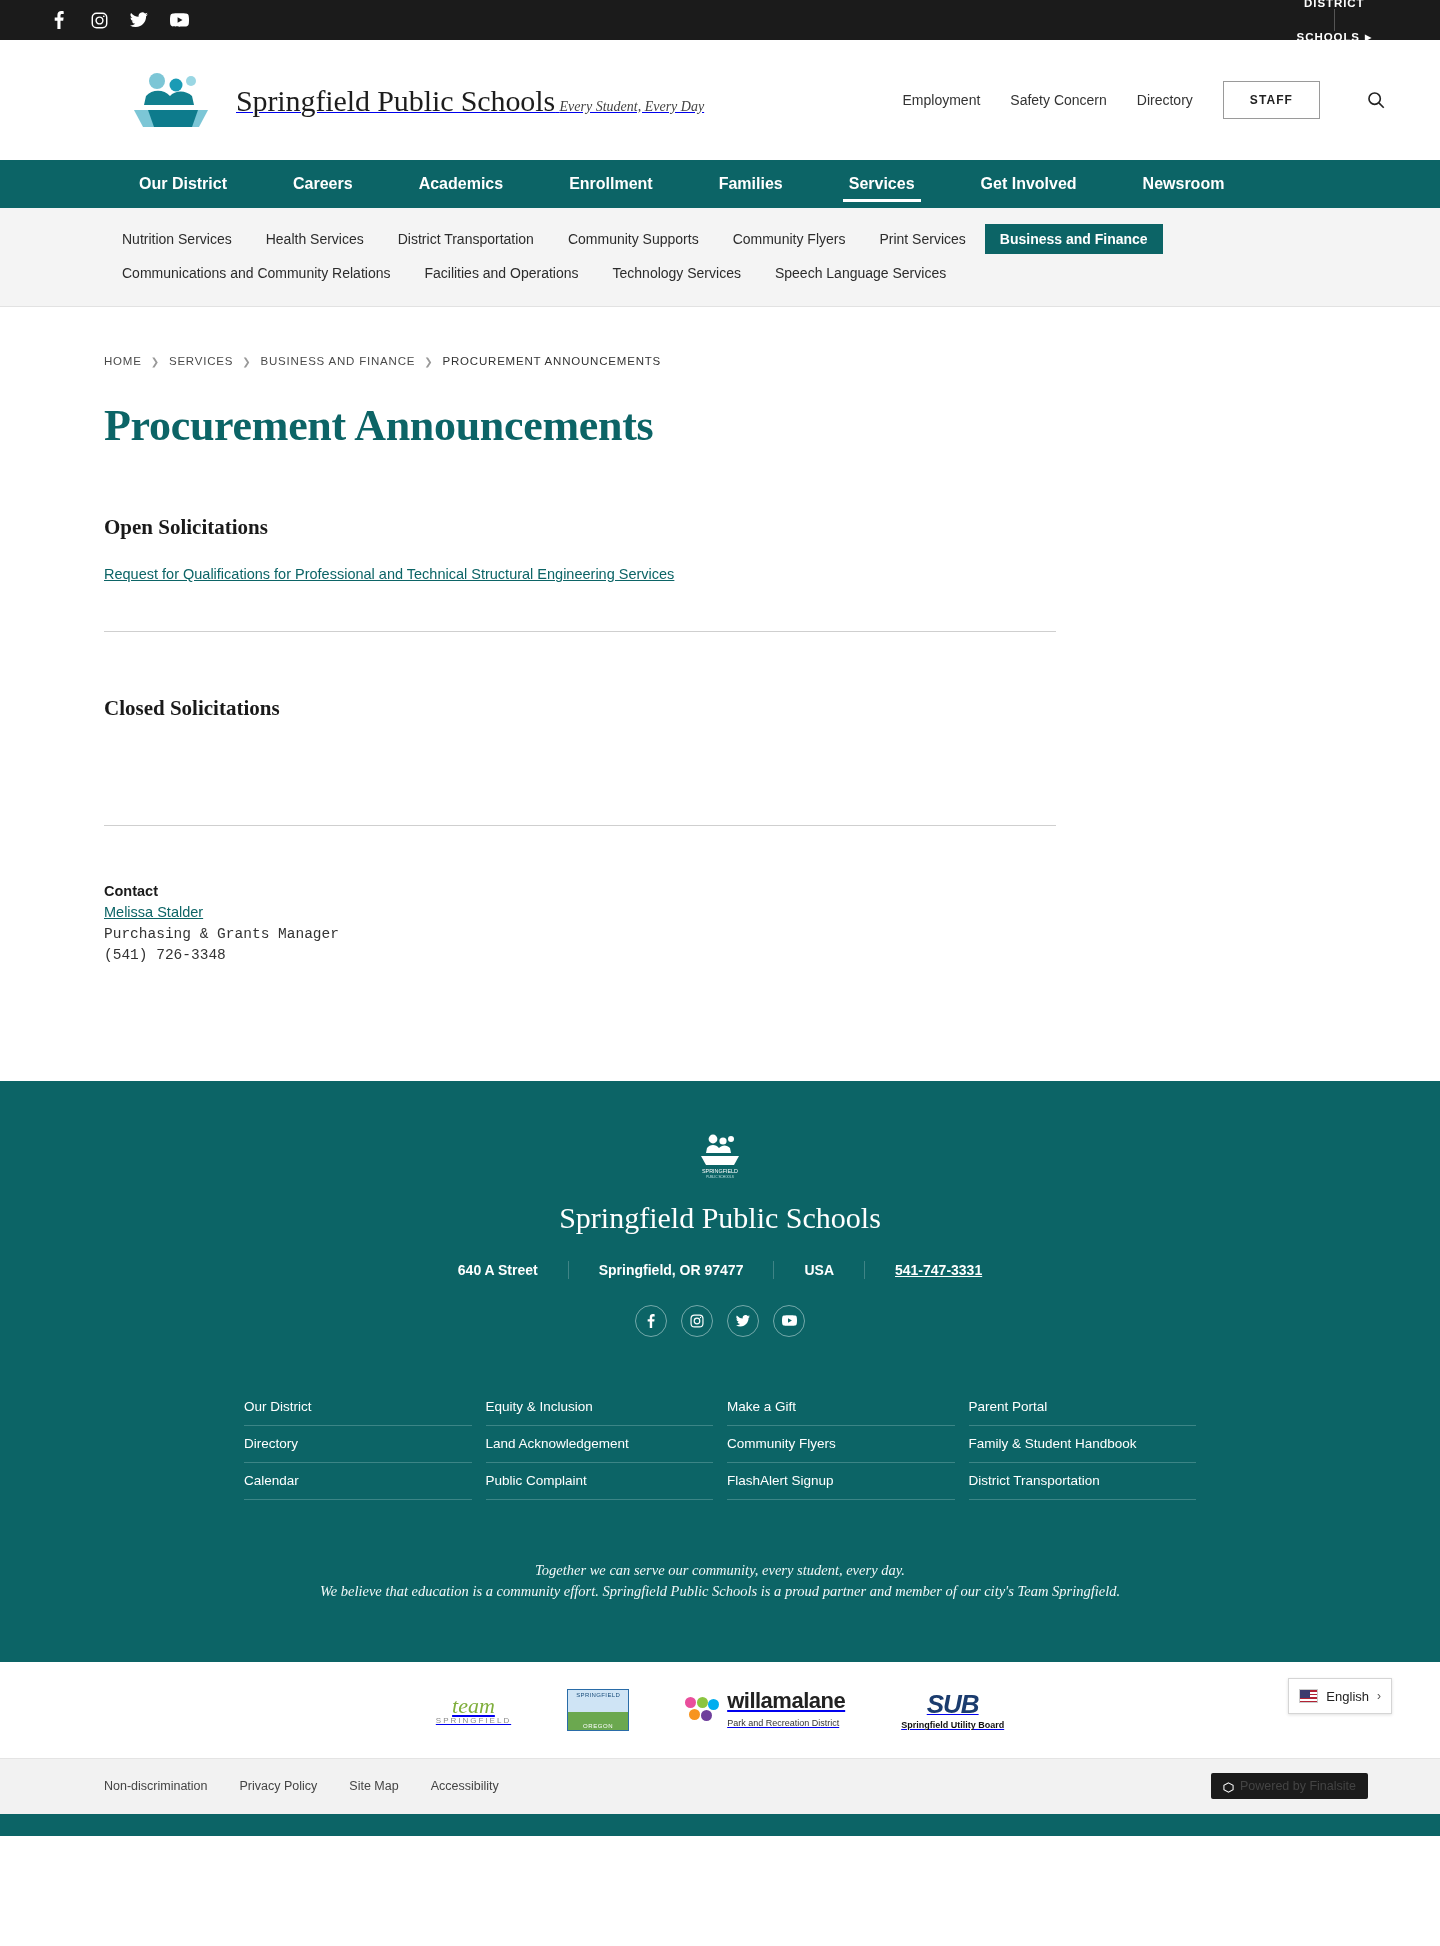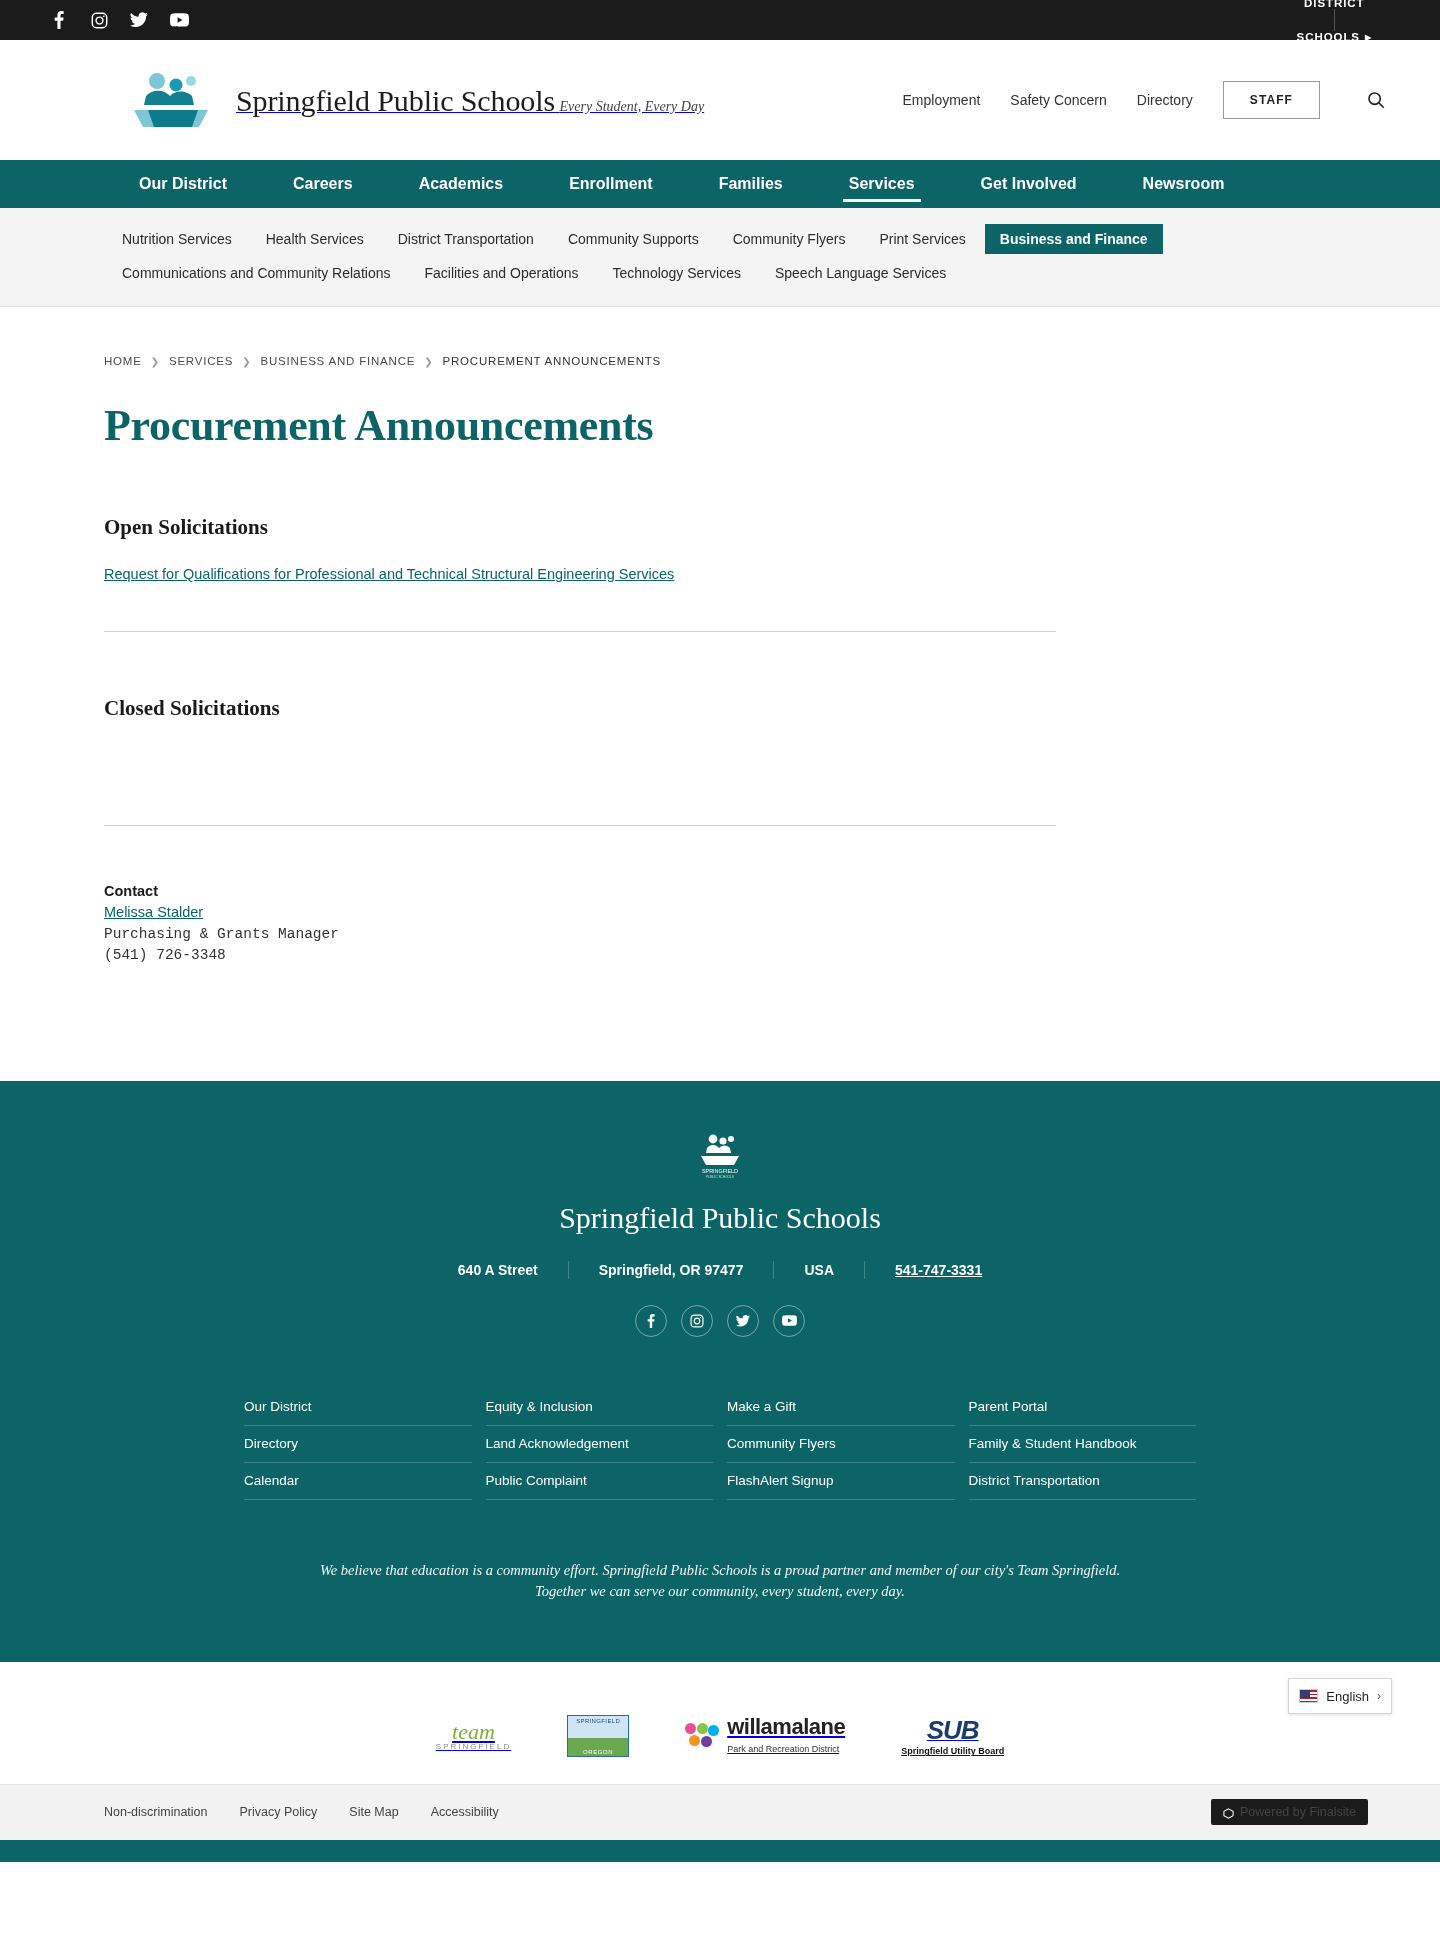--- a/index.html
+++ b/index.html
@@ -260,21 +260,20 @@
     margin-top: 60px;
     color: #f2f8f8;
   }
 
   
   .partners {
     background:#fff;
     height: 96px;
     display:flex; align-items:center; justify-content:center;
     gap: 56px;
-    margin-top: 26px;
   }
   .partner { display:flex; align-items:center; justify-content:center; }
   .p-team { font-family:"Liberation Serif", serif; font-size:22px; font-style:italic; color:#7fae3c; line-height:1; text-align:center;}
   .p-team small { display:block; font-size:8px; letter-spacing:.25em; color:#8a8a8a; font-style:normal; font-family:"Liberation Sans",sans-serif;}
   .p-city { width:62px; height:42px; background:linear-gradient(#cfe4f5 55%, #6ba84f 55%); border:1px solid #2a6ca8; position:relative;}
   .p-city span{position:absolute;bottom:1px;left:0;right:0;text-align:center;font-size:6px;color:#fff;letter-spacing:.1em;}
   .p-city em{position:absolute;top:2px;left:0;right:0;text-align:center;font-size:6px;color:#1a4d7a;font-style:normal;letter-spacing:.06em;}
   .p-will { display:flex; align-items:center; gap:8px;}
   .p-will .dots{ width:34px; height:26px; position:relative;}
   .p-will .dots i{position:absolute;width:11px;height:11px;border-radius:50%;display:block;}
@@ -504,22 +503,22 @@
       <a href="#">FlashAlert Signup</a>
     </div>
     <div class="col">
       <a href="#">Parent Portal</a>
       <a href="#">Family &amp; Student Handbook</a>
       <a href="#">District Transportation</a>
     </div>
   </div>
 
   <div class="f-quote">
+    <div>Together we can serve our community, every student, every day.</div>
     <div>We believe that education is a community effort. Springfield Public Schools is a proud partner and member of our city's Team Springfield.</div>
-    <div>Together we can serve our community, every student, every day.</div>
   </div>
 </div>
 
 <div class="partners">
   <a class="partner" href="#">
     <span class="p-team"><span>team</span><small>SPRINGFIELD</small></span>
   </a>
   <a class="partner" href="#">
     <span class="p-city">
         <em>SPRINGFIELD</em>

